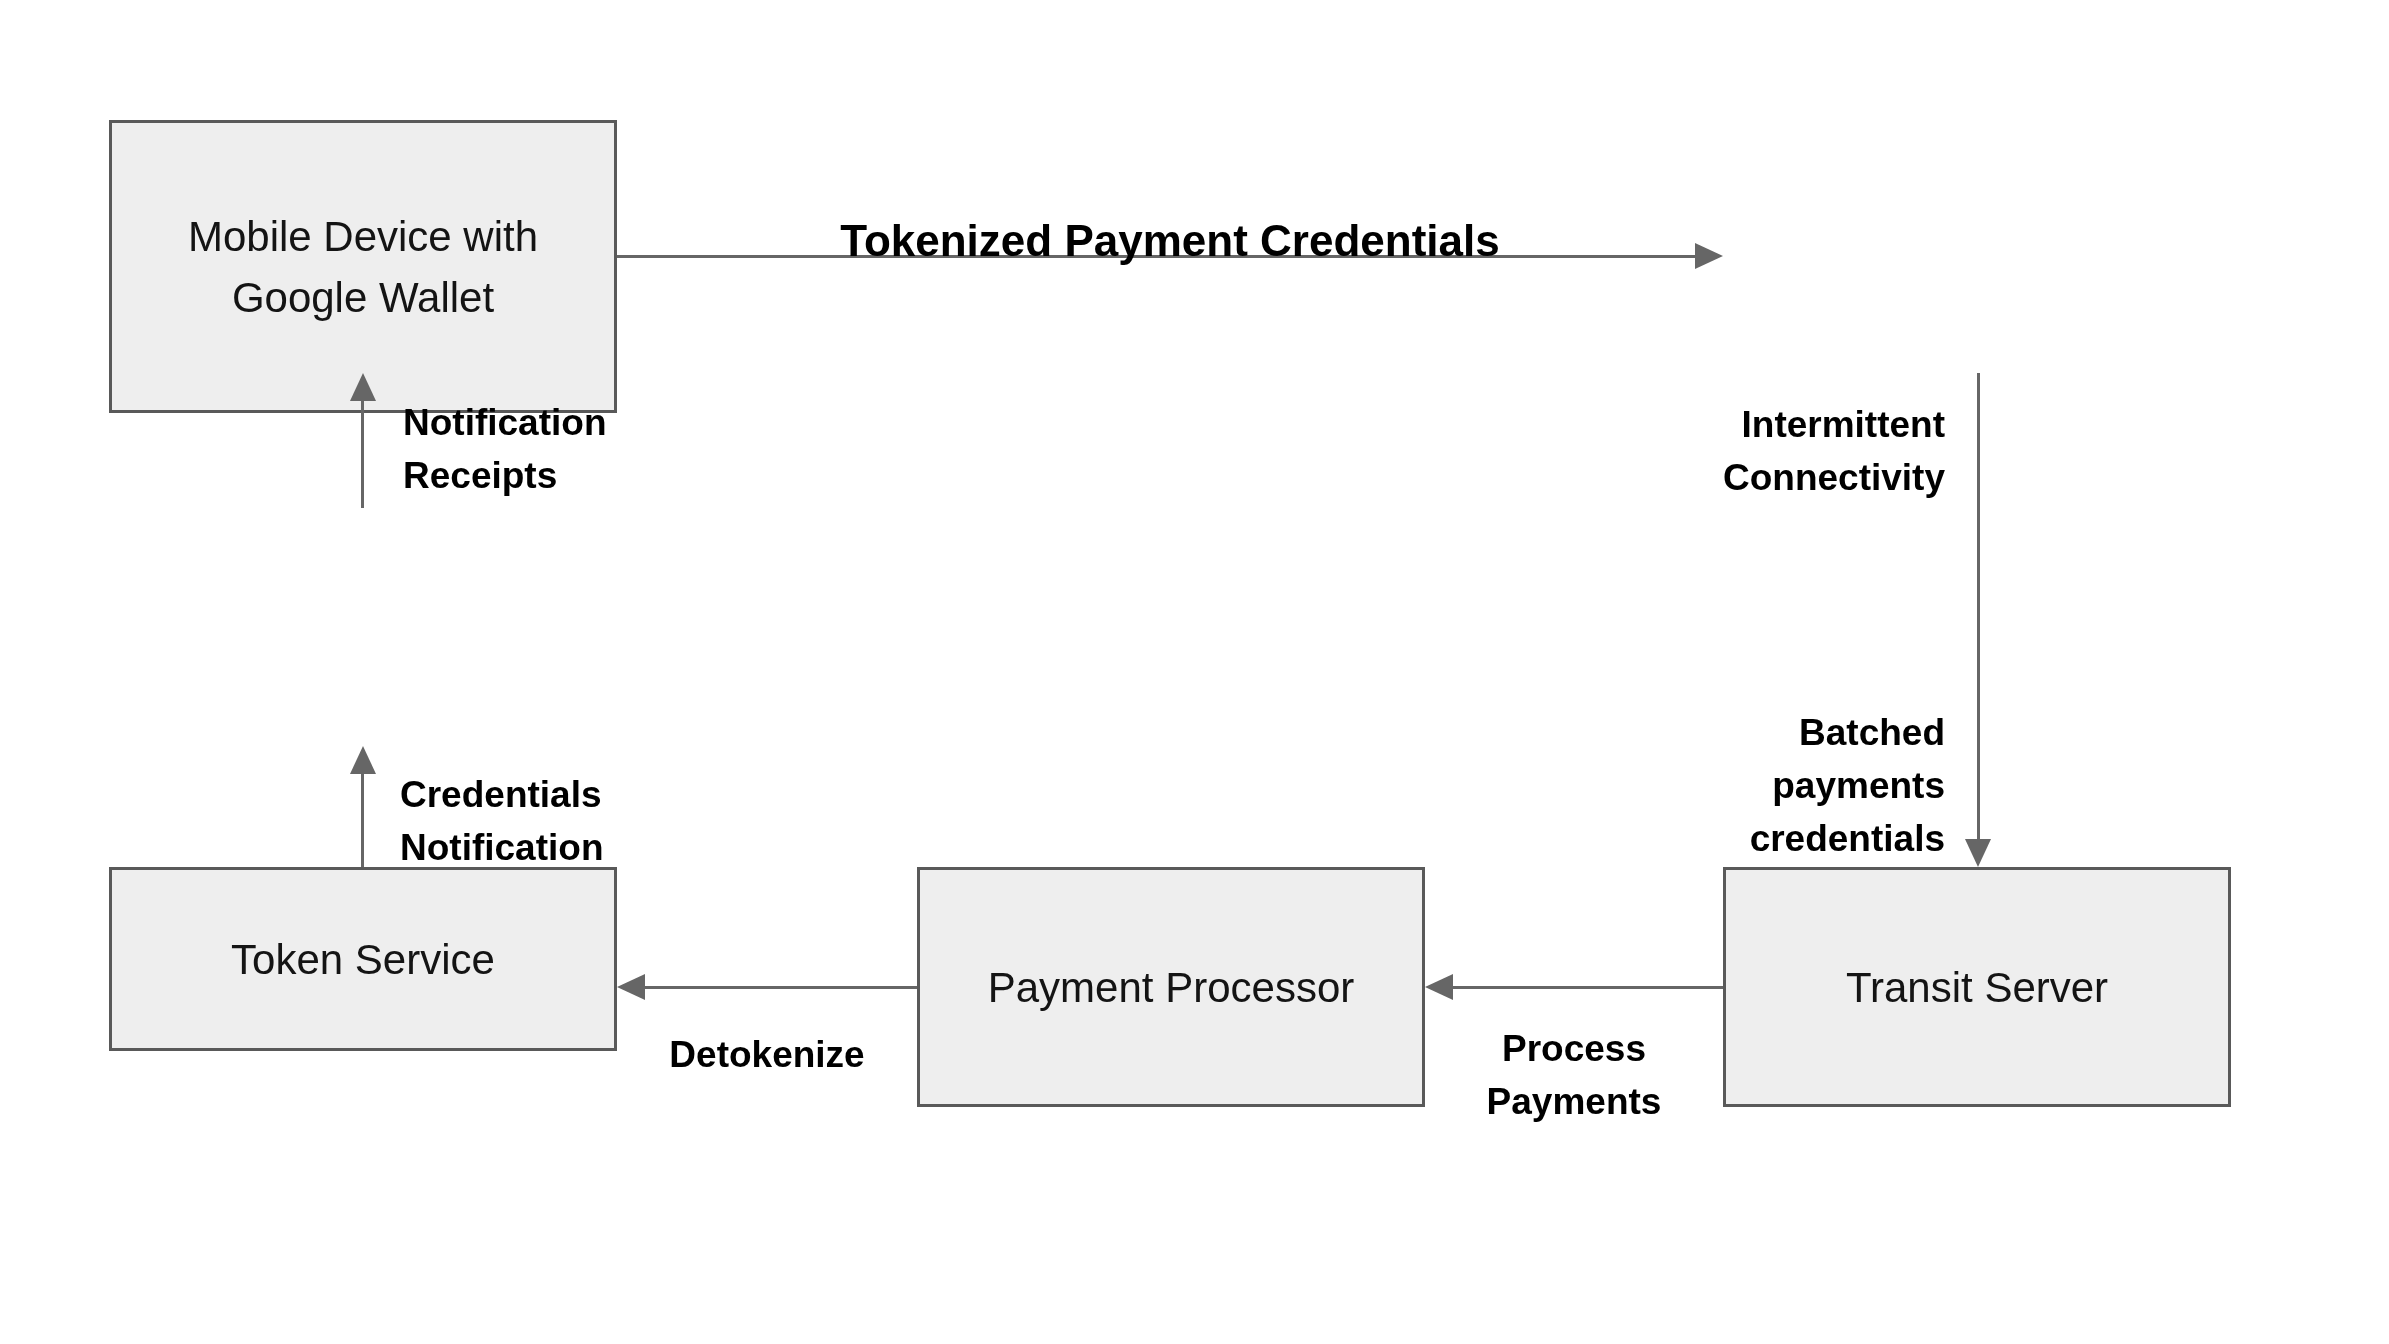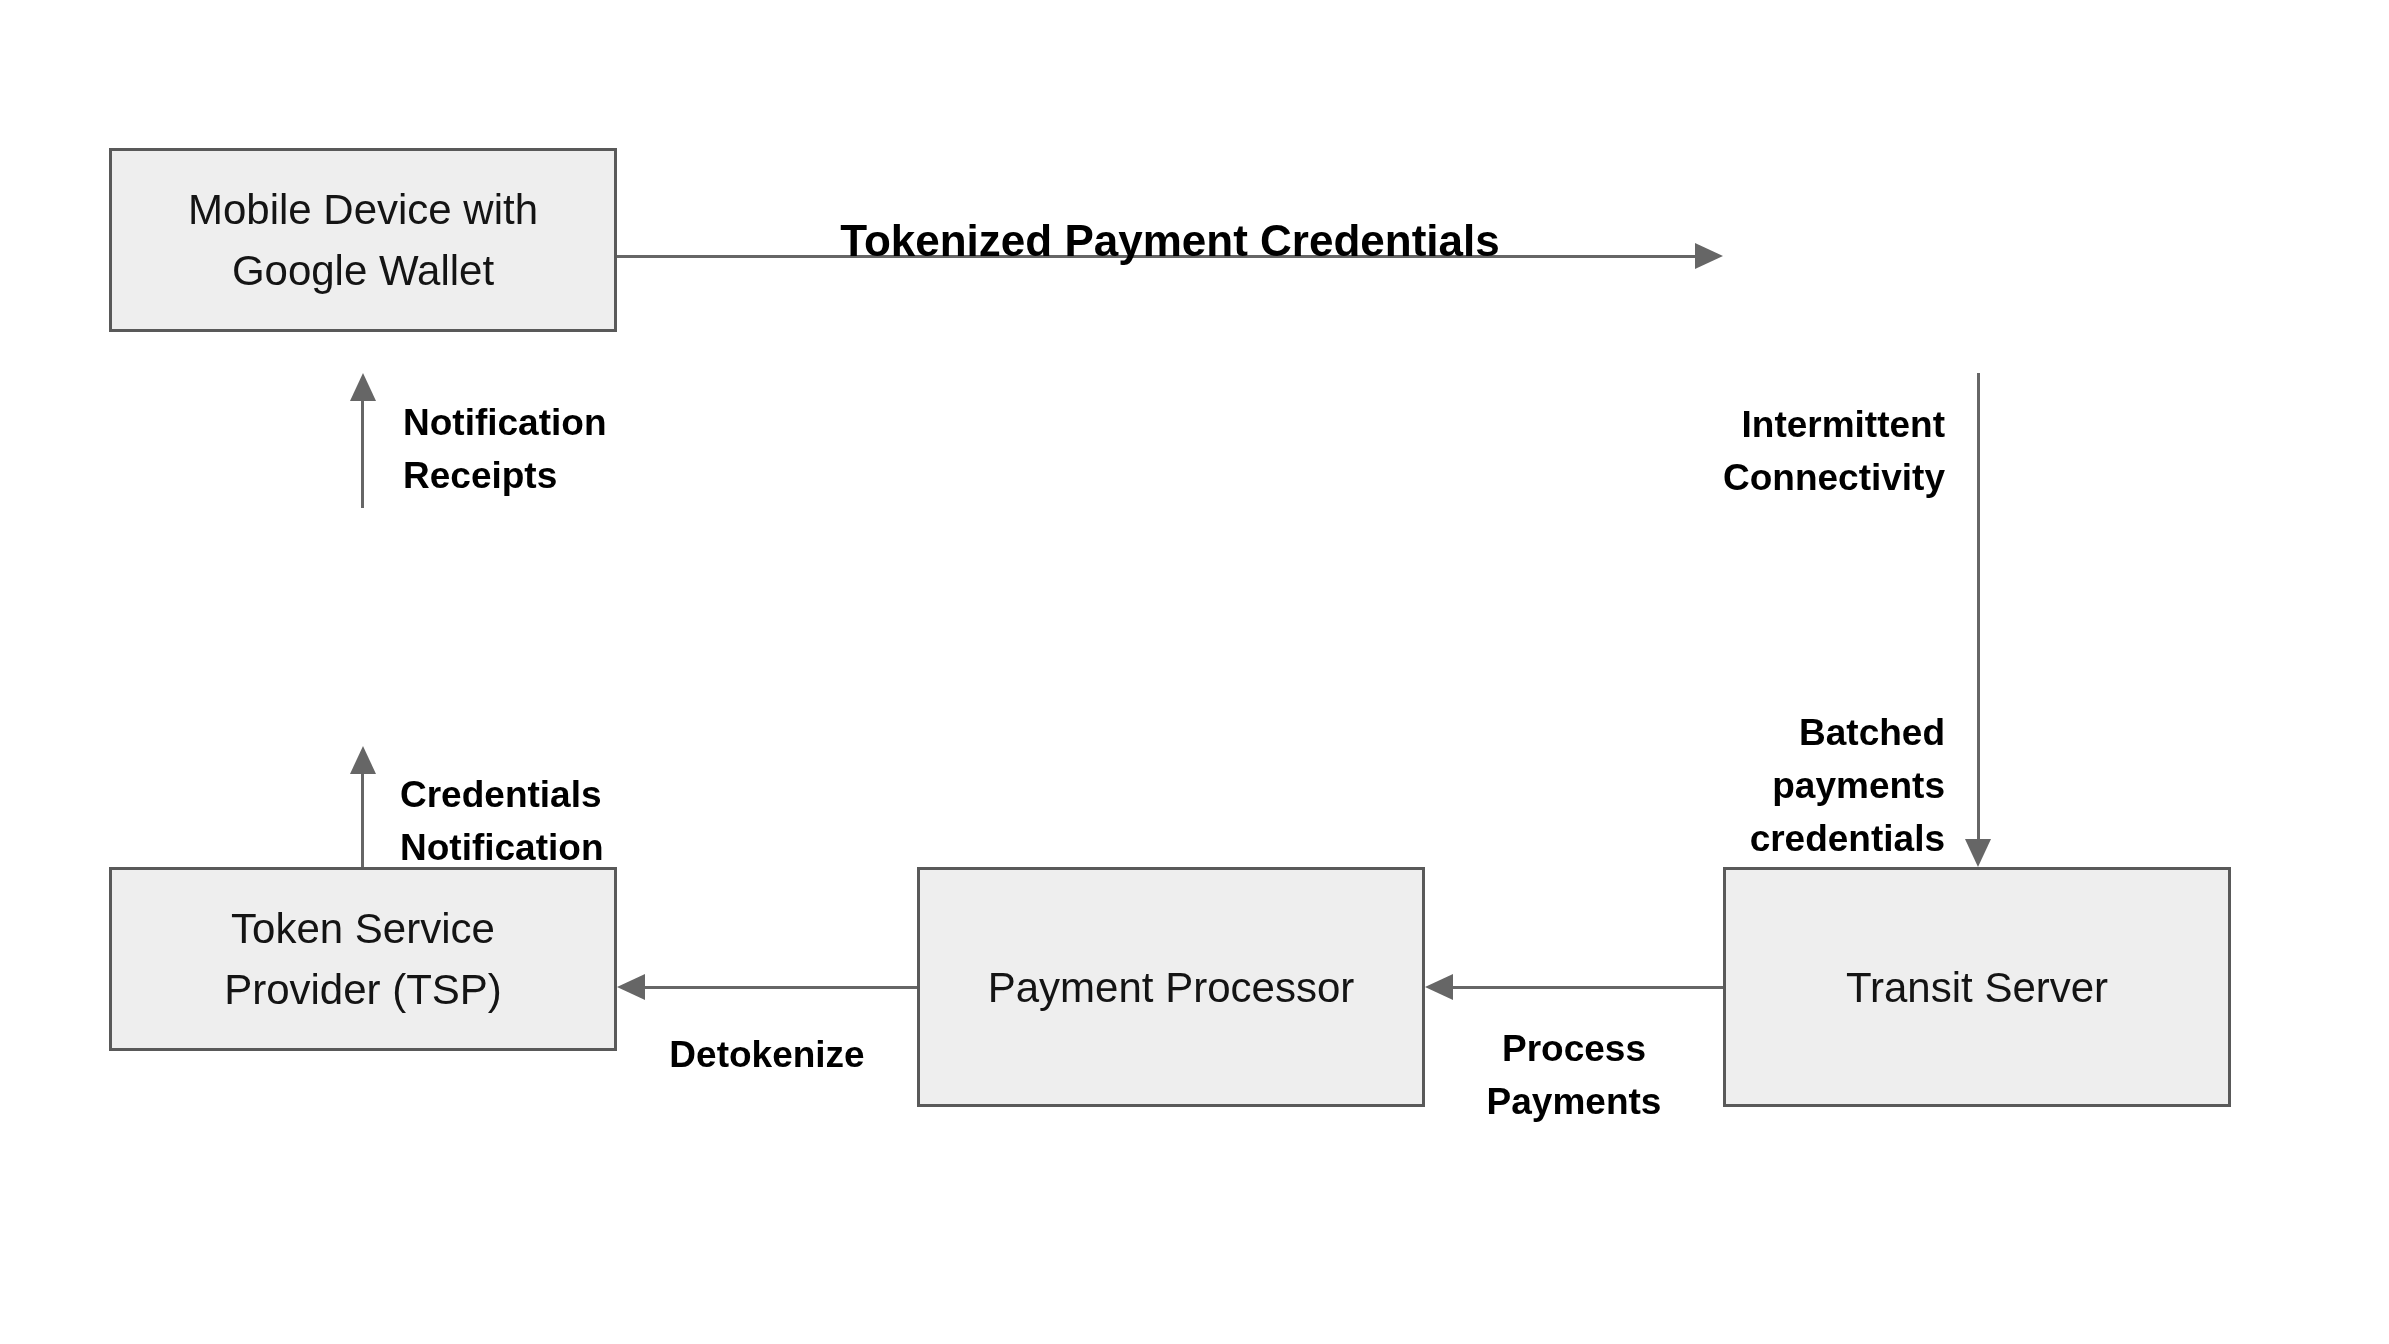--- a/index.html
+++ b/index.html
@@ -23,21 +23,21 @@
     align-items: center;
     justify-content: center;
     text-align: center;
     color: #141414;
     font-size: 42px;
     font-weight: 400;
     line-height: 61px;
   }
   .node span { display: block; }
 
-  #node-mobile            { left: 109px;  top: 148px; width: 508px; height: 184px; justify-content: center; }
+  #node-mobile            { left: 109px;  top: 120px; width: 508px; height: 293px; justify-content: center; }
   #node-transit-reader    { left: 1723px; top: 134px; width: 508px; height: 239px; }
   #node-google-server     { left: 109px;  top: 508px; width: 508px; height: 238px; }
   #node-tsp               { left: 109px;  top: 867px; width: 508px; height: 184px; }
   #node-payment-processor { left: 917px;  top: 867px; width: 508px; height: 240px; }
   #node-transit-server    { left: 1723px; top: 867px; width: 508px; height: 240px; }
 
   
   .hline, .vline { position: absolute; background: #666666; }
   .hline { height: 3px; }
   .vline { width: 3px; }
@@ -97,21 +97,20 @@
 
   <div class="node" id="node-mobile">
     <span>Mobile Device with</span>
     <span>Google Wallet</span>
   </div>
 
 
 
   <div class="node" id="node-tsp">
     <span>Token Service</span>
-    <span>Provider (TSP)</span>
   </div>
 
   <div class="node" id="node-payment-processor">
     <span>Payment Processor</span>
   </div>
 
   <div class="node" id="node-transit-server">
     <span>Transit Server</span>
   </div>
 

